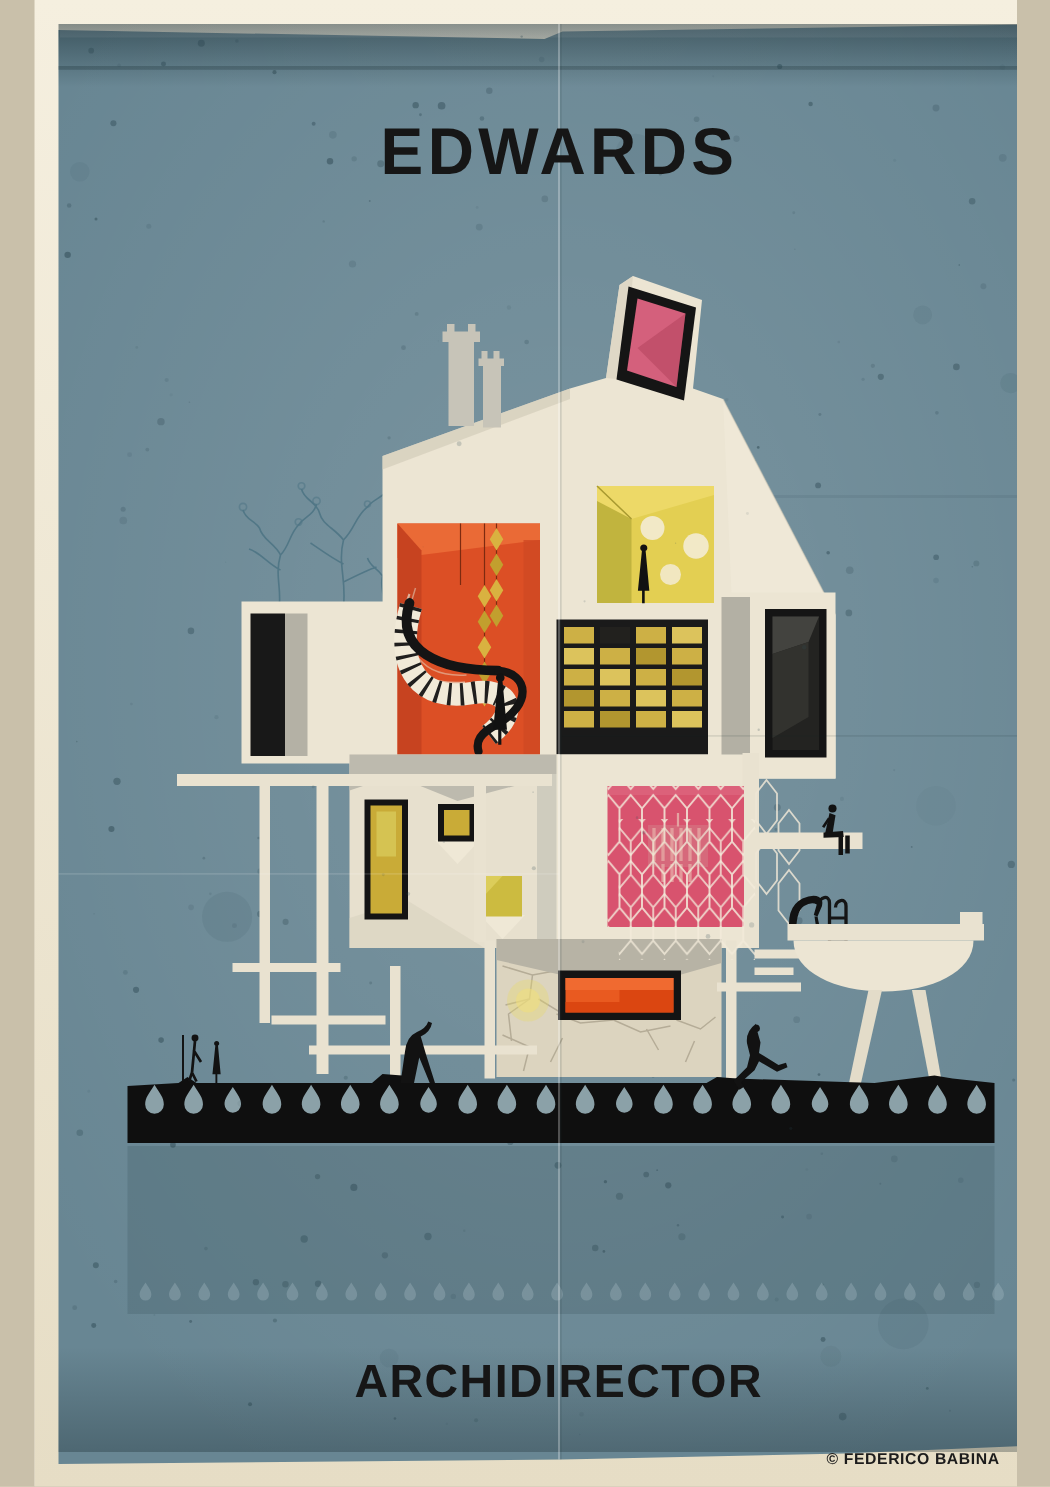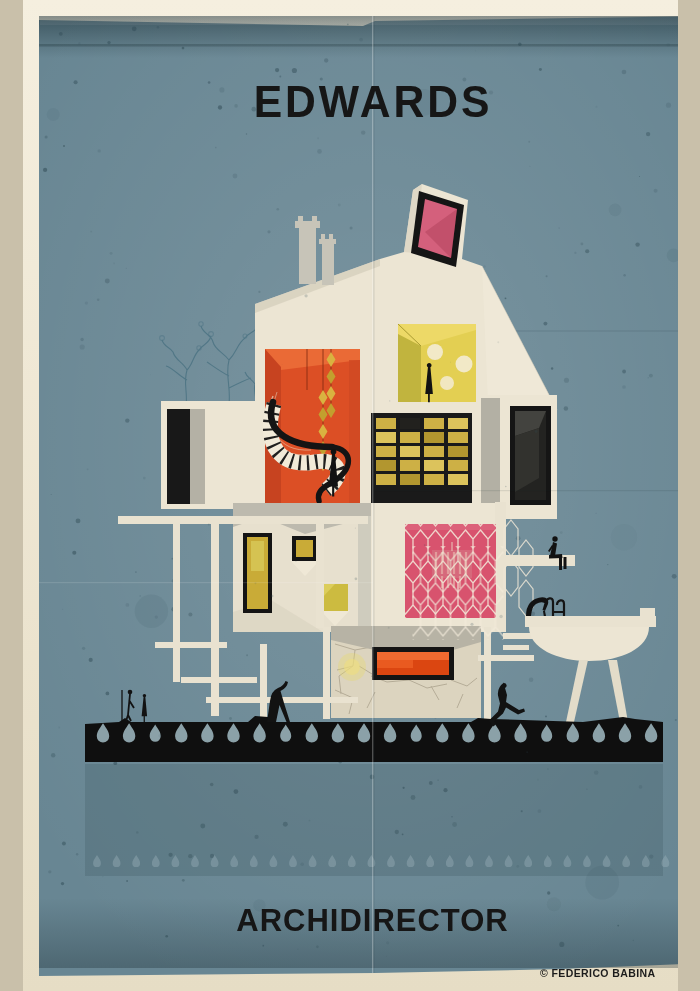--- a/index.html
+++ b/index.html
@@ -10,21 +10,21 @@
     --speckle:#2f4a54; --tree:#4a7282;
   }
   html,body{margin:0;padding:0;background:#c9c0aa;}
   .stage{position:relative;width:655px;height:991px;margin:0 auto;overflow:hidden;
          background:var(--paper);font-family:"Liberation Sans","DejaVu Sans",sans-serif;}
   svg{position:absolute;left:0;top:0;display:block;}
   .txt{position:absolute;left:0;width:700px;text-align:center;color:var(--ink);
        font-weight:bold;user-select:none;}
   .title{top:77px;font-size:44px;letter-spacing:3px;transform:scaleX(.97);}
   .series{top:903px;font-size:31px;letter-spacing:1px;}
-  .credit{position:absolute;top:967px;right:22px;font-size:10.5px;font-weight:bold;
+  .credit{position:absolute;top:967px;right:11px;font-size:10.5px;font-weight:bold;
           letter-spacing:.4px;color:#1c1c1c;}
   .pbg{fill:var(--poster-blue);}
   .cream{fill:var(--house-cream);}
   .beam{fill:#e9e2d0;}
 </style>
 </head>
 <body>
 
 <div class="stage">
 

